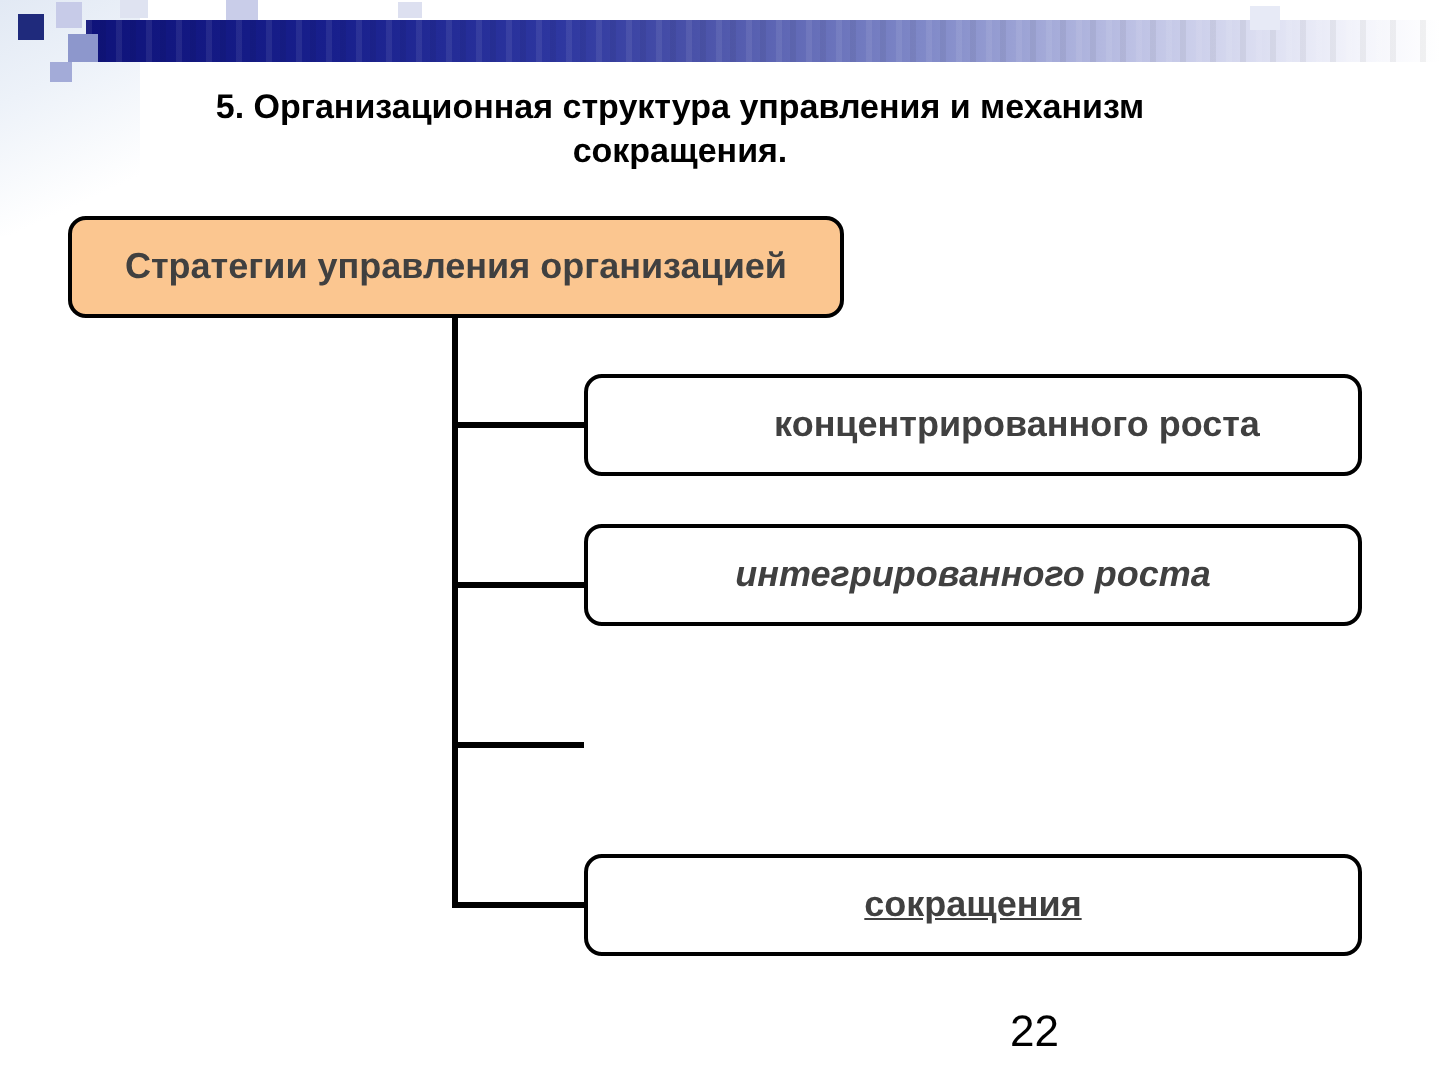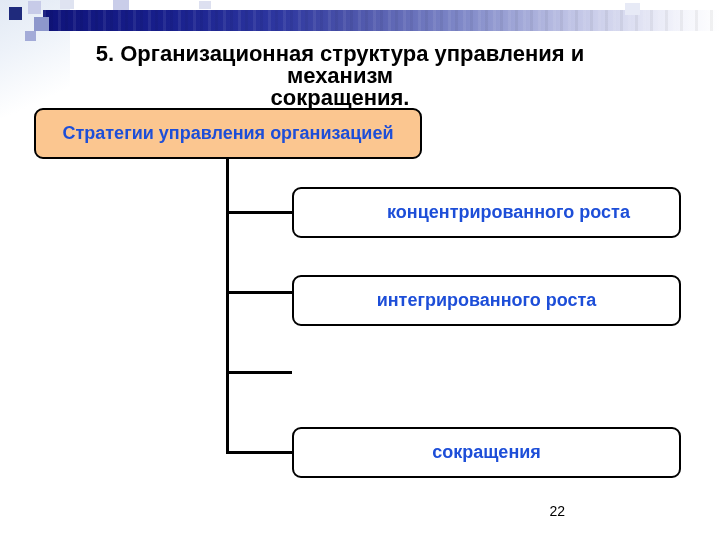--- a/index.html
+++ b/index.html
@@ -42,71 +42,71 @@
   .sq-f       { left: 113px; top: 0px;  width: 16px; height: 10px; background: #c9cde9; }
   .sq-h       { left: 199px; top: 1px;  width: 12px; height: 8px;  background: #dde0f0; }
   .sq-g       { left: 625px; top: 3px;  width: 15px; height: 12px; background: #e7eaf6; }
 
   
   .title {
     position: absolute;
     left: 40px; top: 43px;
     width: 600px;
     text-align: center;
-    font-size: 22px;
+    font-size: 17px;
     line-height: 22px;
     font-weight: bold;
     color: #000000;
   }
 
   
   .node {
     position: absolute;
     box-sizing: border-box;
     border: 2px solid #000000;
     border-radius: 9px;
     display: flex;
     align-items: center;
     justify-content: center;
     font-size: 18px;
     font-weight: bold;
-    color: #1d4ed8;
+    color: #404040;
     text-align: center;
   }
   .root-node {
     left: 34px; top: 108px;
     width: 388px; height: 51px;
     background: #fbc690;
   }
   .child-node {
     left: 292px;
     width: 389px; height: 51px;
     background: #ffffff;
   }
   .child-0 { top: 187px; padding-left: 44px; }
-  .child-1 { top: 275px; }
+  .child-1 { top: 262px; font-style: italic; }
   .child-2 { top: 347px; }
-  .child-3 { top: 427px; }
+  .child-3 { top: 427px; text-decoration: underline; }
 
   
   .connector { position: absolute; background: #000000; }
   .trunk     { left: 226px; top: 159px; width: 3px;  height: 295px; }
   .branch    { left: 226px; width: 66px; height: 3px; }
   .branch-0  { top: 211px; }
   .branch-1  { top: 291px; }
   .branch-2  { top: 371px; }
   .branch-3  { top: 451px; }
 
   
   .page-number {
     position: absolute;
     left: 505px; top: 503px;
     width: 60px;
-    text-align: right;
-    font-size: 14px;
+    text-align: left;
+    font-size: 22px;
     color: #000000;
   }
 </style>
 </head>
 <body>
 
 <div class="slide">
 
   <div class="corner-wash"></div>
   <div class="header-bar"></div>

